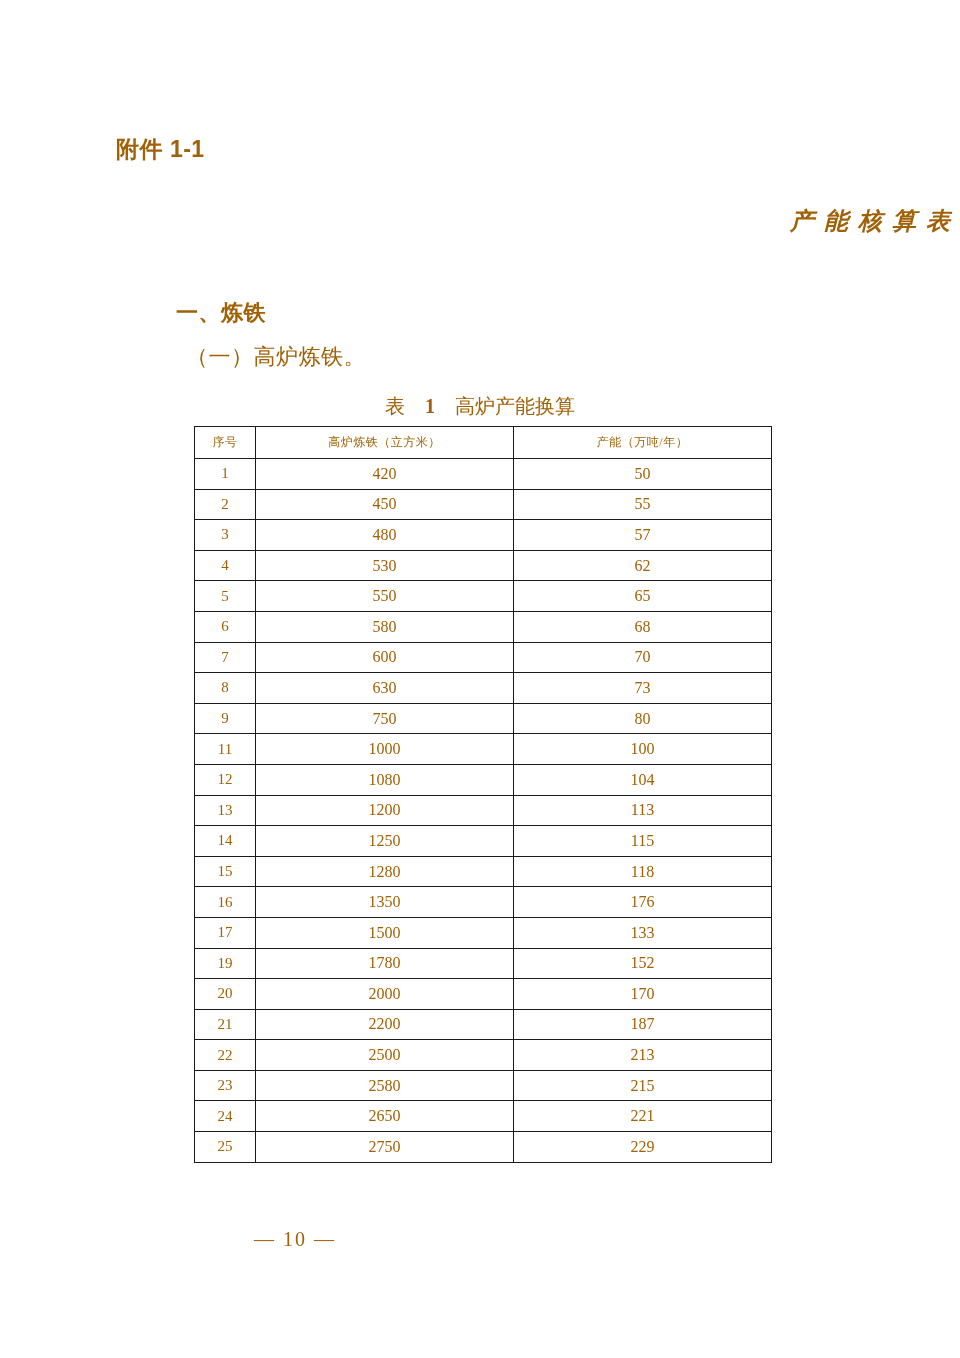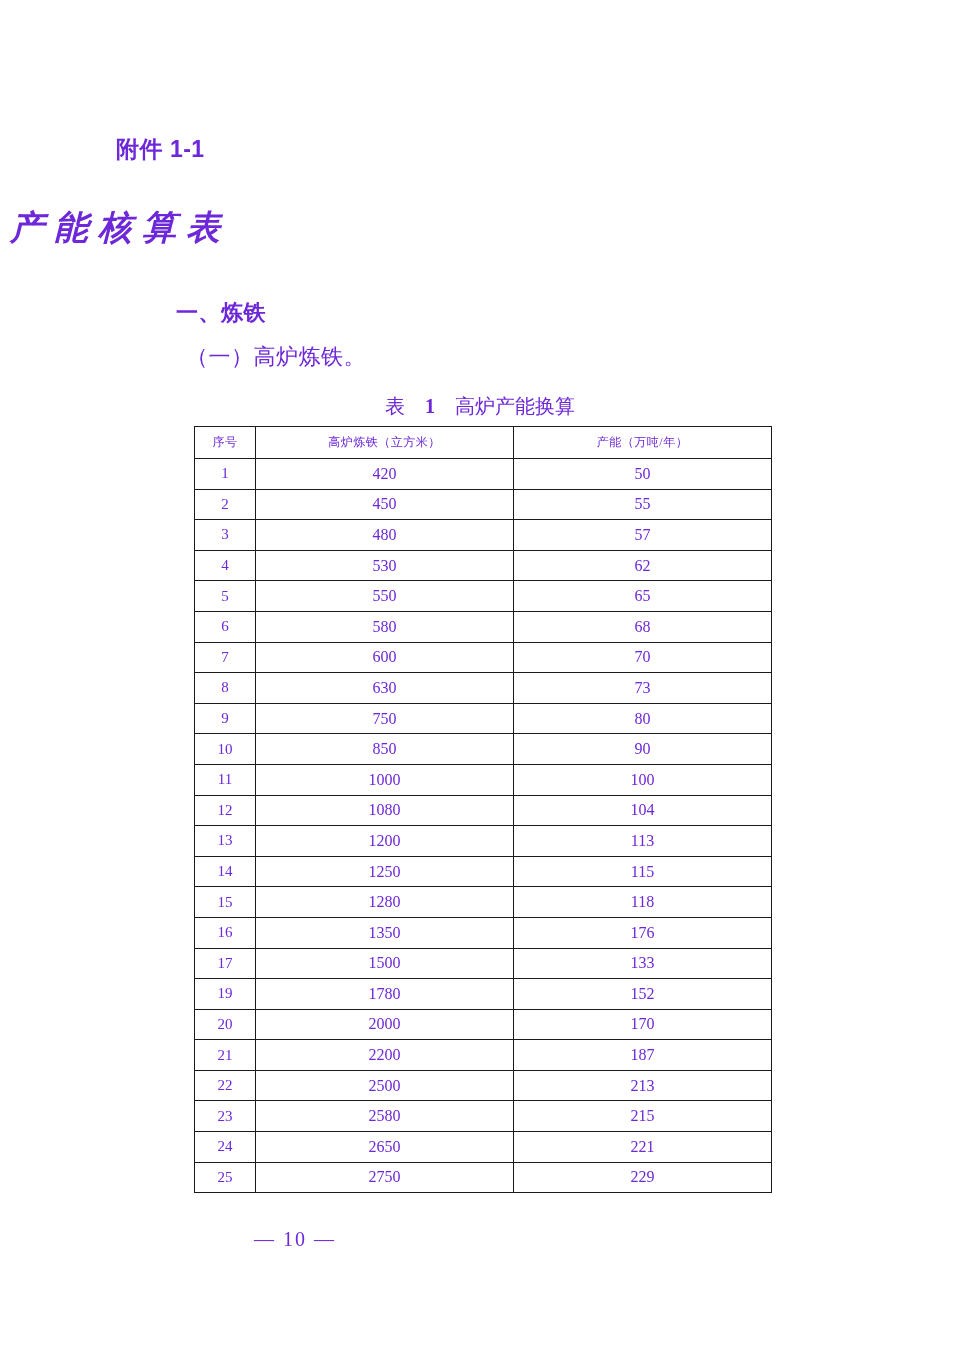--- a/index.html
+++ b/index.html
@@ -6,21 +6,21 @@
     margin: 0;
     padding: 0;
     background: #ffffff;
   }
   .page {
     position: relative;
     width: 960px;
     height: 1358px;
     background: #ffffff;
     font-family: "Liberation Serif", "DejaVu Serif", serif;
-    color: #6d28d9;
+    color: #a16207;
     overflow: hidden;
   }
 
   
   .attachment-label {
     position: absolute;
     left: 116px;
     top: 138px;
     font-family: "Liberation Sans", "DejaVu Sans", sans-serif;
     font-weight: bold;
@@ -29,23 +29,23 @@
     line-height: 1;
     white-space: nowrap;
   }
 
   
   .doc-title {
     position: absolute;
     left: 0;
     top: 206px;
     width: 960px;
-    text-align: left;
+    text-align: right;
     font-family: "DejaVu Serif", "Liberation Serif", serif;
-    font-size: 34px;
+    font-size: 24px;
     font-weight: bold;
     font-style: italic;
     letter-spacing: 10px;
     text-indent: 10px;
     line-height: 1.25;
     white-space: nowrap;
   }
 
   
   .section-heading {
@@ -213,25 +213,20 @@
           <td class="seq">8</td>
           <td>630</td>
           <td>73</td>
         </tr>
         <tr>
           <td class="seq">9</td>
           <td>750</td>
           <td>80</td>
         </tr>
         <tr>
-          <td class="seq">10</td>
-          <td>850</td>
-          <td>90</td>
-        </tr>
-        <tr>
           <td class="seq">11</td>
           <td>1000</td>
           <td>100</td>
         </tr>
         <tr>
           <td class="seq">12</td>
           <td>1080</td>
           <td>104</td>
         </tr>
         <tr>

